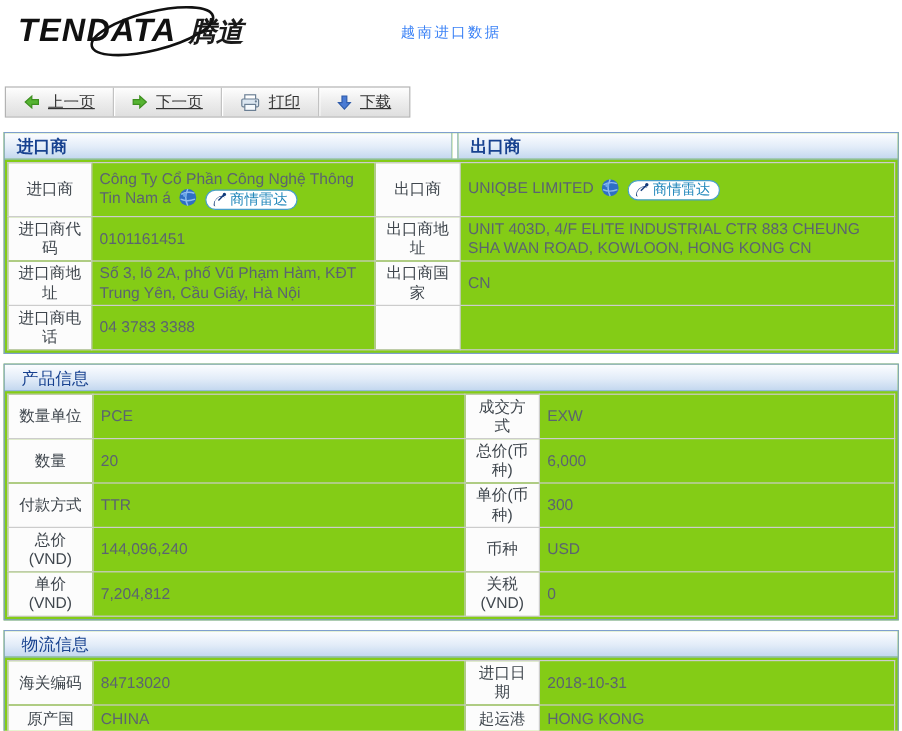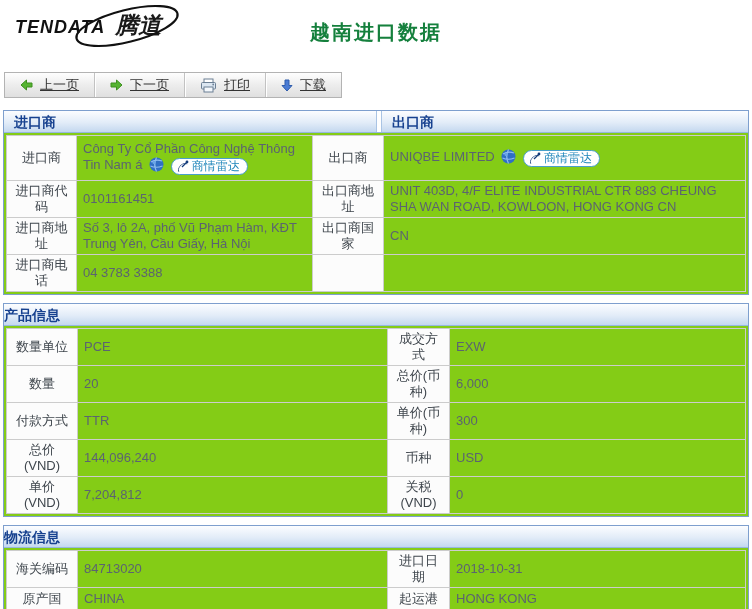--- a/index.html
+++ b/index.html
@@ -8,28 +8,28 @@
     width: 752px; height: 609px; overflow: hidden;
     font-family: "Liberation Sans", "DejaVu Sans", sans-serif;
     color: #333;
   }
   .page { padding: 8px 3px 0 3px; }
 
   
   .top { position: relative; height: 56px; }
   .logo { position: absolute; left: 12px; top: 2px; display: flex; align-items: baseline; }
   .logo-en {
-    font-style: italic; font-weight: 900; font-size: 18px; letter-spacing: 1px;
+    font-style: italic; font-weight: 900; font-size: 27px; letter-spacing: 1px;
     color: #111; position: relative; padding-right: 4px;
   }
   .logo-swoosh { position: absolute; left: 52px; top: -10px; pointer-events: none; }
   .logo-cn { font-style: italic; font-weight: 600; font-size: 23px; color: #1a1a1a; margin-left: 6px; }
   .page-title {
     position: absolute; left: 50%; top: 11px; transform: translateX(-50%);
-    font-size: 20px; font-weight: bold; color: #15803d; letter-spacing: 2px; white-space: nowrap;
+    font-size: 12px; font-weight: normal; color: #3b82f6; letter-spacing: 2px; white-space: nowrap;
   }
 
   
   .toolbar {
     display: inline-flex; margin-top: 8px; margin-left: 1px;
     border: 1px solid #b3b3b3;
     background: linear-gradient(180deg, #fefefe 0%, #ededed 50%, #dfdfdf 100%);
     height: 26px;
     text-decoration: underline;
   }
@@ -42,22 +42,22 @@
   .tb-btn + .tb-btn { border-left: 1px solid #c2c2c2; box-shadow: inset 1px 0 0 #ffffff; }
   .tb-btn svg { flex: 0 0 auto; }
 
   
   .panel { border: 1px solid #7e9fce; margin-top: 12px; background: #84cc16; }
   .panel.gap8 { margin-top: 8px; }
   .sec-header {
     height: 22px; line-height: 22px;
     background: linear-gradient(180deg, #fcfdff 0%, #e2ecf8 55%, #c4d8ef 100%);
     border-bottom: 1px solid #96b8de;
-    font-size: 14px; font-weight: bold; color: #17418f;
-    padding-left: 0;
+    font-size: 14px; font-weight: normal; color: #17418f;
+    padding-left: 14px;
   }
   .split-header { display: flex; border-bottom: 1px solid #96b8de; height: 22px; }
   .split-header .seg {
     background: linear-gradient(180deg, #fcfdff 0%, #e2ecf8 55%, #c4d8ef 100%);
     line-height: 22px; font-size: 14px; font-weight: bold; color: #17418f; padding-left: 10px;
   }
   .seg-left { width: 373px; border-right: 1px solid #aac4e4; }
   .seg-gap { width: 4px; background: #ffffff; }
   .seg-right { flex: 1; border-left: 1px solid #aac4e4; }
 

